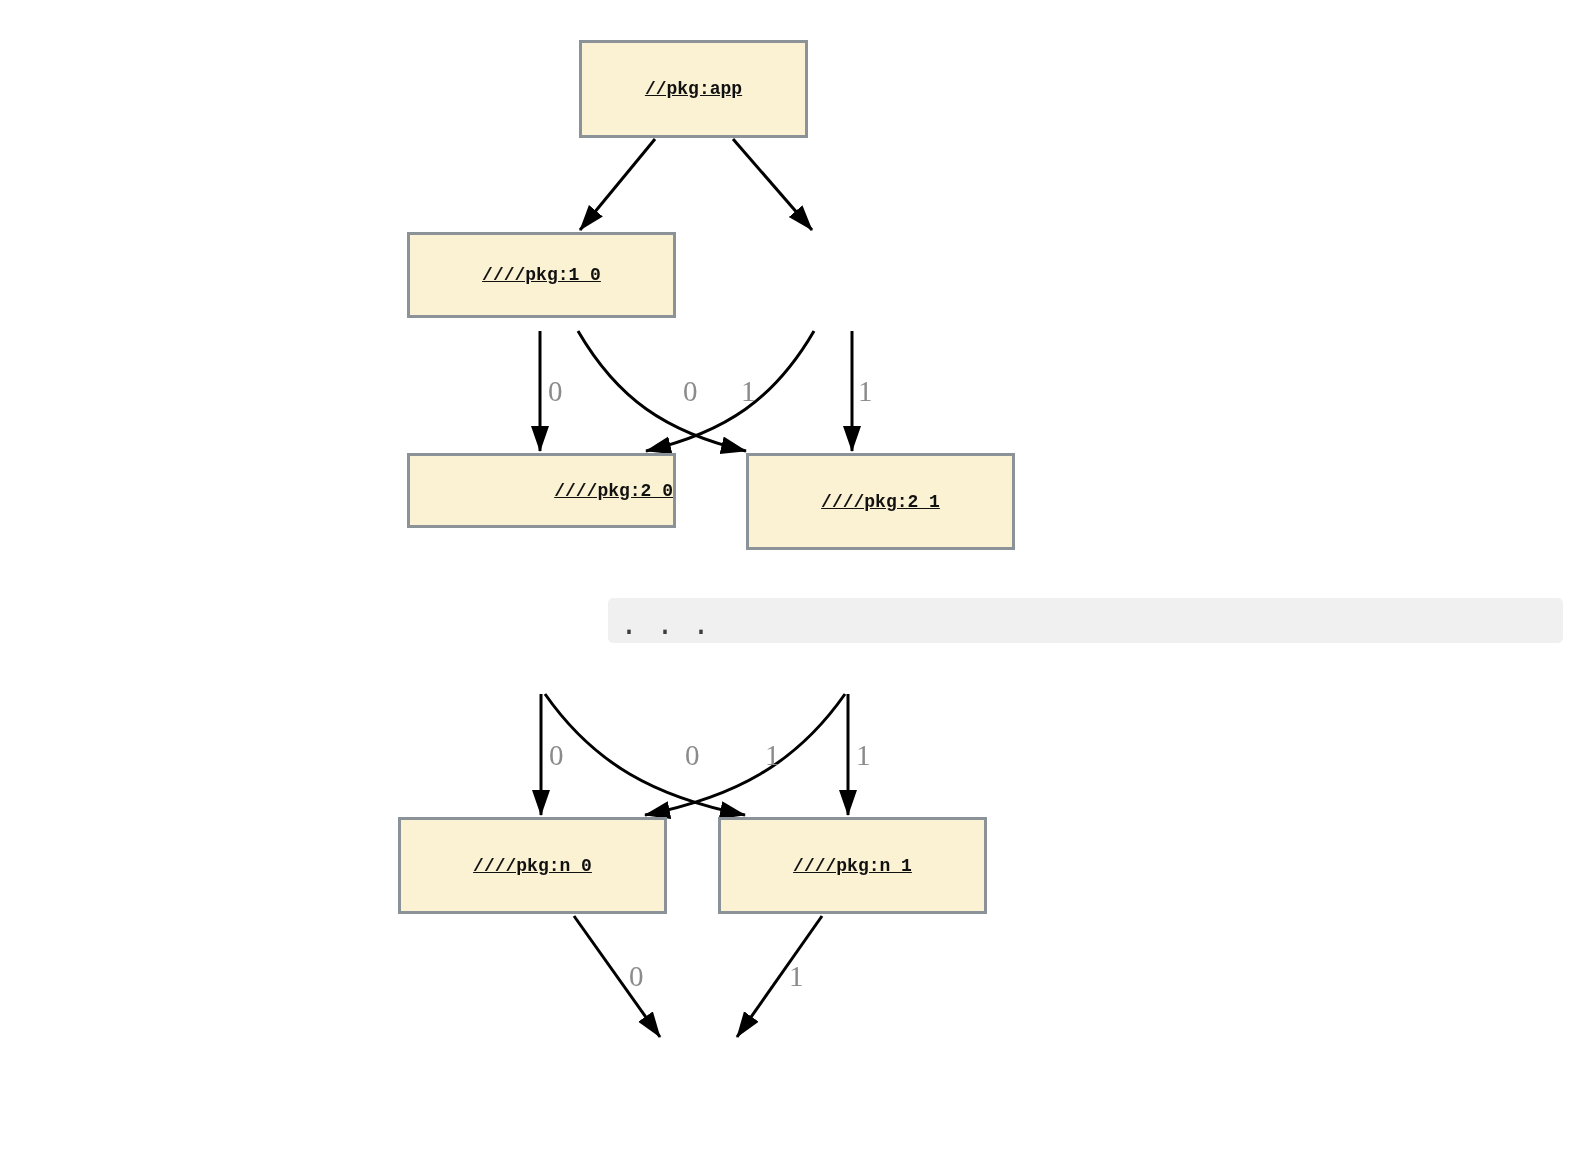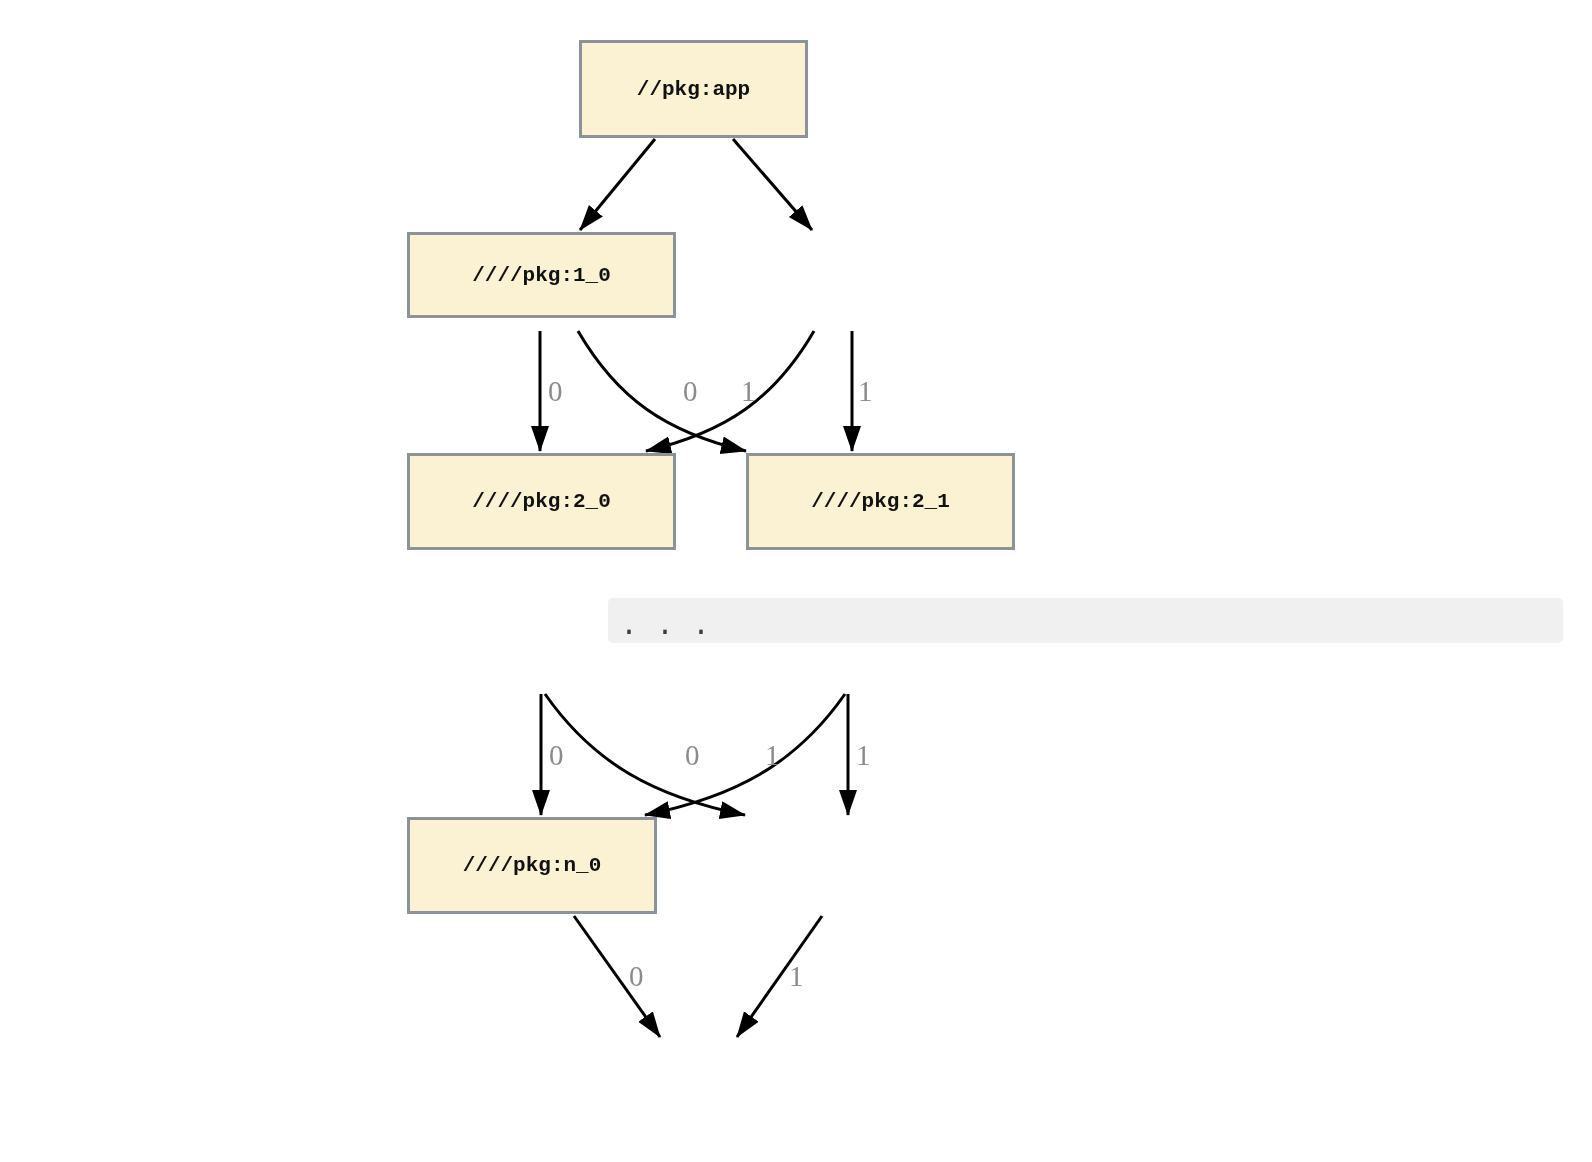--- a/index.html
+++ b/index.html
@@ -38,23 +38,24 @@
   .node {
     position: absolute;
     box-sizing: border-box;
     background: var(--node-fill, #fbf1d3);
     border: 3px solid var(--node-border, #8b9399);
     display: flex;
     align-items: center;
     justify-content: center;
     font-family: "Liberation Mono", monospace;
     font-weight: 700;
-    font-size: 21px;
+    font-size: 18px;
     color: var(--node-text, #111111);
     white-space: pre;
+    text-decoration: underline;
   }
   .ellipsis-row {
     position: absolute;
     left: 608px;
     top: 598px;
     width: 955px;
     height: 45px;
     background: var(--ellipsis-bg, #f0f0f0);
     border-radius: 5px;
     display: flex;
@@ -113,31 +114,34 @@
 
   <div class="node" style="left:579px; top:40px; width:229px; height:98px;">
     <span>//pkg:app</span>
   </div>
 
   <div class="node" style="left:407px; top:232px; width:269px; height:86px;">
     <span>////pkg:1_0</span>
   </div>
 
 
-  <div class="node" style="left:407px; top:453px; width:269px; height:97px;">
+  <div class="node" style="left:407px; top:453px; width:269px; height:75px;justify-content:flex-end;">
     <span>////pkg:2_0</span>
   </div>
 
   <div class="node" style="left:718px; top:453px; width:269px; height:97px;margin-left:28px;">
     <span>////pkg:2_1</span>
   </div>
 
   <div class="ellipsis-row">
     <span class="ellipsis-text">. . .</span>
   </div>
 
-  <div class="node" style="left:407px; top:817px; width:250px; height:97px;">
+  <div class="node" style="left:398px; top:817px; width:269px; height:97px;">
     <span>////pkg:n_0</span>
   </div>
 
+  <div class="node" style="left:718px; top:817px; width:269px; height:97px;">
+    <span>////pkg:n_1</span>
+  </div>
 
 
 </div>
 
 </body></html>

